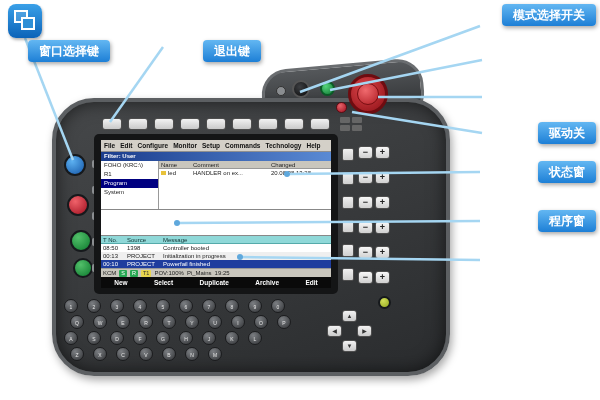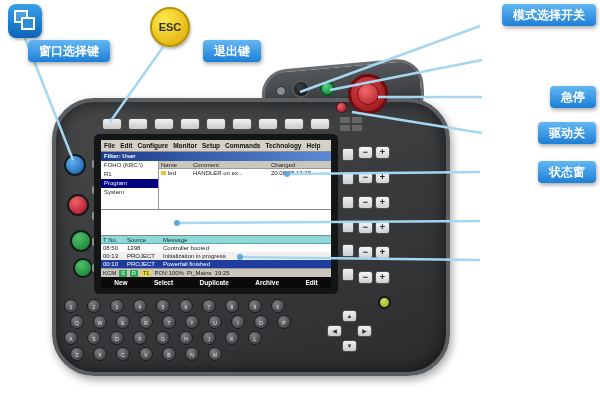--- a/index.html
+++ b/index.html
@@ -110,28 +110,27 @@
       <circle cx="287" cy="174" r="3"></circle>
       <circle cx="177" cy="223" r="3"></circle>
       <circle cx="240" cy="257" r="3"></circle>
     </g>
   </svg>
 
   <div class="wicon">
       <div class="w1"></div>
       <div class="w2"></div>
     </div>
-  <div class="escbtn">ESC</div>
 
   <div class="callout leftside" style="left:28px;top:40px">窗口选择键</div>
   <div class="callout leftside" style="left:203px;top:40px">退出键</div>
   <div class="callout" style="top:4px">模式选择开关</div>
-  <div class="callout" style="top:86px">急停</div>
   <div class="callout" style="top:161px">状态窗</div>
   <div class="callout" style="top:122px">驱动关</div>
+  <div class="callout" style="top:210px">程序窗</div>
 
   <div class="handle"></div>
   <div class="wing"></div>
   <div class="pbody"></div>
 
   <div class="dev round" style="left:276px;top:86px;width:10px;height:10px;background:#8a8d90;border:1px solid #333"></div>
   <div class="dev round" style="left:292px;top:80px;width:18px;height:18px;background:radial-gradient(circle at 40% 35%,#3c3e41,#0a0a0b);border:2px solid #555"></div>
   <div class="dev round" style="left:320px;top:81px;width:15px;height:15px;background:radial-gradient(circle at 35% 30%,#55d37c,#0f7a33);border:2px solid #0a5a26"></div>
   <div class="dev round" style="left:348px;top:74px;width:40px;height:40px;background:radial-gradient(circle at 40% 35%,#d84348,#8f1016);border:3px solid #6e0c10"></div>
   <div class="dev round" style="left:357px;top:83px;width:22px;height:22px;background:radial-gradient(circle at 38% 32%,#f06a6e,#b01d24);border:1px solid #7a0e12"></div>

